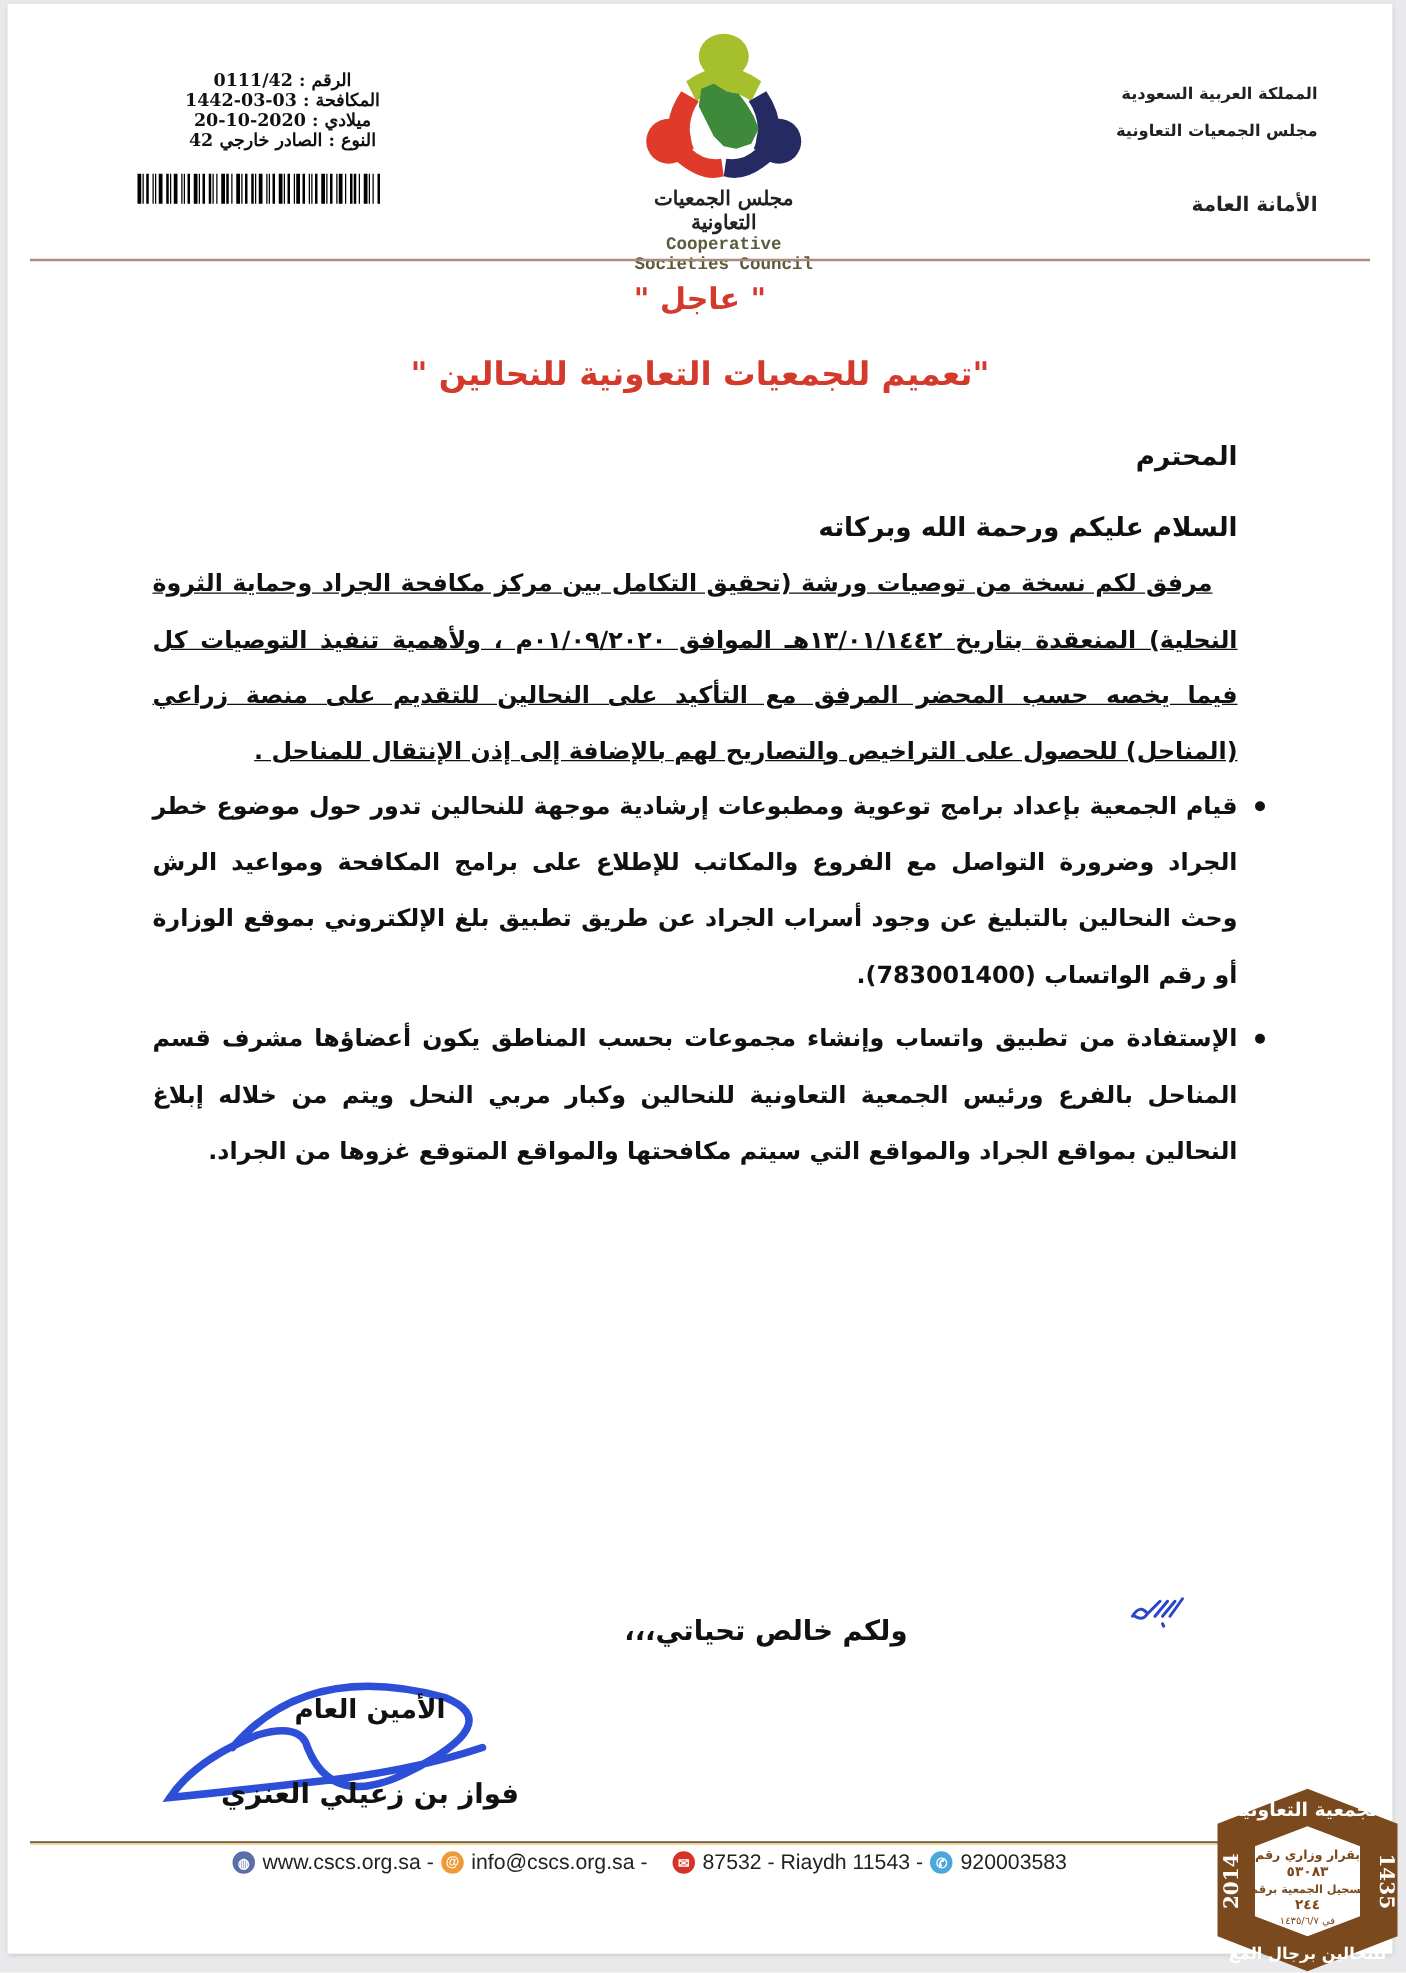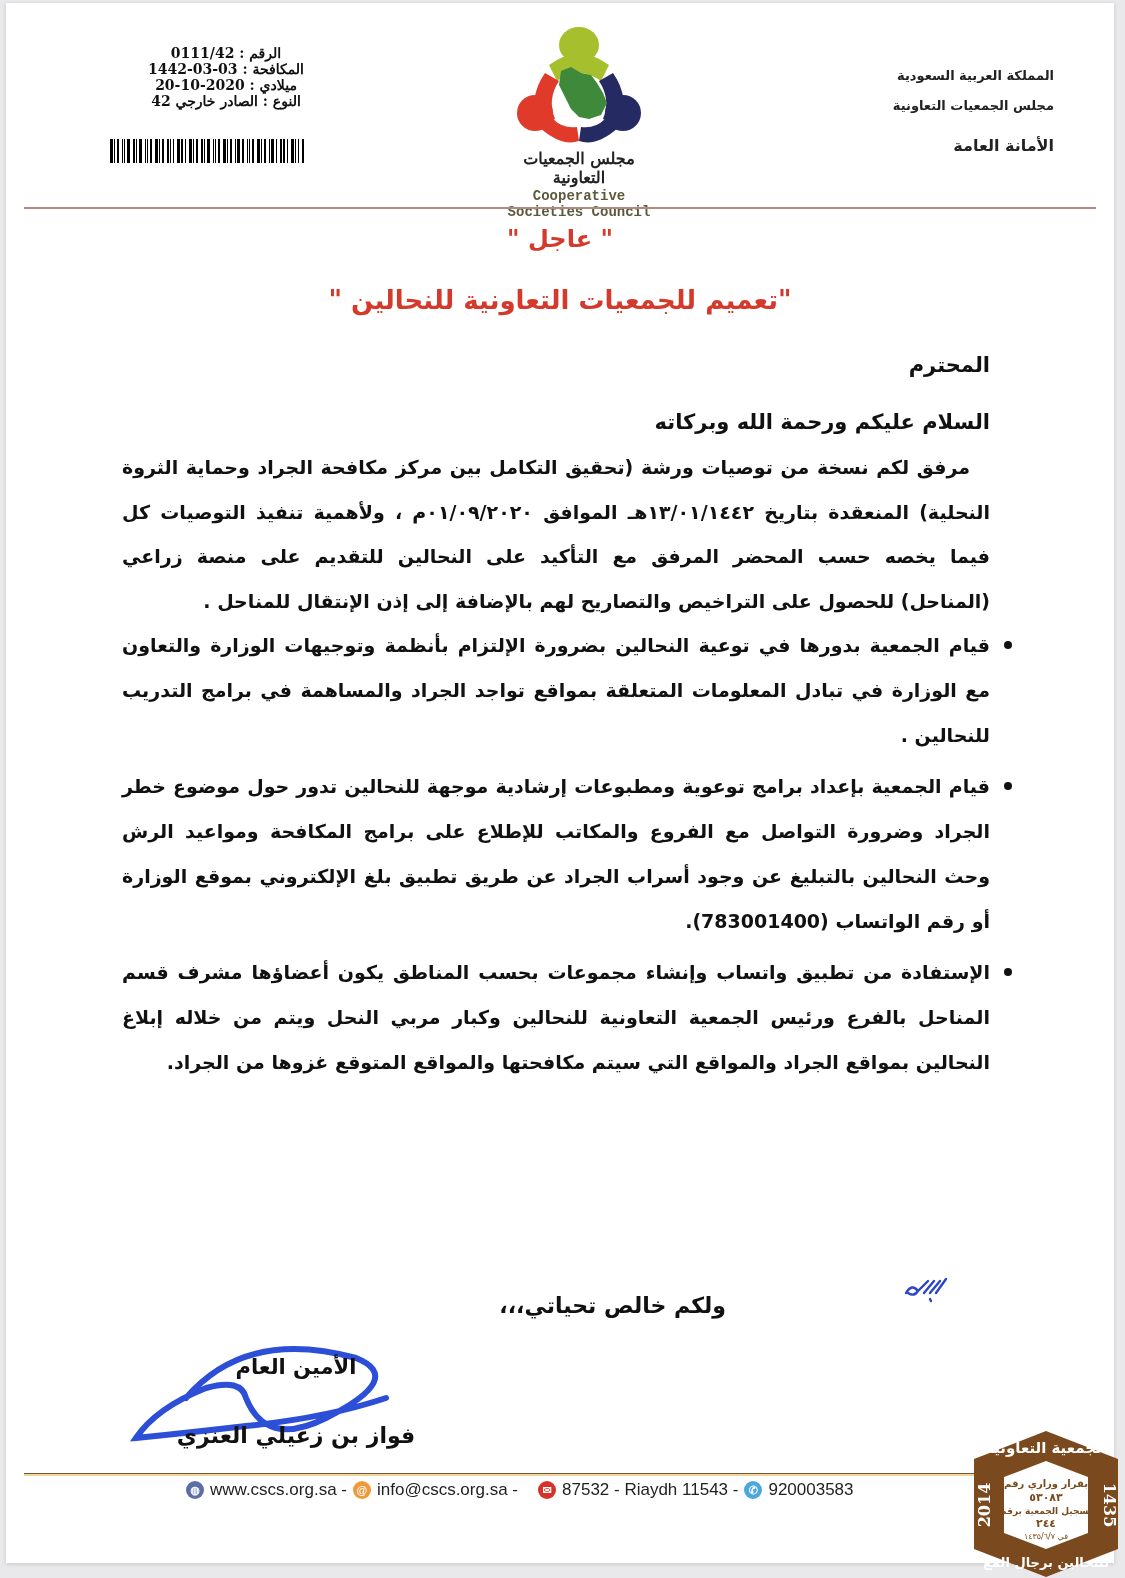--- a/index.html
+++ b/index.html
@@ -11,21 +11,21 @@
     color: #111;
   }
   .page {
     position: absolute; left: 6px; top: 3px;
     width: 1108px; height: 1560px;
     background: #fff;
     box-shadow: 0 1px 4px rgba(0,0,0,0.15);
   }
   
   .ref-block {
-    position: absolute; left: 100px; top: 42px; width: 240px;
+    position: absolute; left: 100px; top: 54px; width: 240px;
     font-family: "DejaVu Serif", serif; font-weight: bold;
     font-size: 14px; line-height: 16px; text-align: center;
     direction: rtl;
   }
   .ref-line { white-space: nowrap; }
   .barcode {
     position: absolute; left: 104px; top: 136px; width: 240px; height: 24px;
     display: flex; gap: 0; align-items: stretch;
   }
   .barcode span { display: block; background: #000; height: 100%; }
@@ -41,21 +41,21 @@
   .logo-en {
     font-family: Liberation Mono, monospace; font-size: 14px; font-weight: bold;
     color: #5b5a3c; margin-top: 1px;
   }
   .org-block {
     position: absolute; right: 60px; top: 58px; width: 240px;
     direction: rtl; 
     font-family: "DejaVu Sans", sans-serif; font-size: 13px; line-height: 30px;
     font-weight: bold; color: #222;
   }
-  .org-block .gs { font-size: 16px; margin-top: 10px; }
+  .org-block .gs { font-size: 16px; margin-top: 28px; }
   .hr-top {
     position: absolute; left: 18px; right: 18px; top: 204px; height: 2px;
     background: #b08a7e;
   }
   
   .urgent {
     position: absolute; left: 0; right: 0; top: 222px;
     text-align: center; color: #d33a2c; font-weight: bold; font-size: 24px;
     direction: rtl;
   }
@@ -66,21 +66,21 @@
   }
   .body {
     position: absolute; left: 116px; width: 868px; top: 340px;
     direction: rtl; font-weight: bold; font-size: 19px; color: #111;
   }
   .addressee {
     display: flex; justify-content: space-between; font-size: 21px;
     height: 44px; line-height: 44px;
   }
   .greeting { font-size: 21px; height: 58px; line-height: 70px; }
-  .para { line-height: 44.6px; text-align: justify; text-align-last: right; }
+  .para { line-height: 44.6px; text-align: justify; text-align-last: right; text-decoration: underline; }
   .para .indent { display: inline-block; width: 20px; }
   .lead { line-height: 44px; padding-right: 20px; }
   .bullets { margin: 0; padding: 0; list-style: none; }
   .bullets li {
     position: relative; padding-right: 0; line-height: 45px;
     text-align: justify; text-align-last: right; margin-bottom: 6px;
   }
   .bullets li .dot {
     position: absolute; right: -22px; top: 18px; width: 8px; height: 8px;
     border-radius: 50%; background: #111;
@@ -226,21 +226,20 @@
 
   <div class="body">
     <div class="addressee">
       <span>المحترم</span>
     </div>
     <div class="greeting">السلام عليكم ورحمة الله وبركاته</div>
     <div class="para">
       <span class="indent"></span><span>مرفق لكم نسخة من توصيات ورشة (تحقيق التكامل بين مركز مكافحة الجراد وحماية الثروة النحلية) المنعقدة بتاريخ ١٣/٠١/١٤٤٢هـ الموافق ٠١/٠٩/٢٠٢٠م ، ولأهمية تنفيذ التوصيات كل فيما يخصه حسب المحضر المرفق مع التأكيد على النحالين للتقديم على منصة زراعي (المناحل) للحصول على التراخيص والتصاريح لهم بالإضافة إلى إذن الإنتقال للمناحل .</span>
     </div>
     <ul class="bullets">
-      <li><span class="dot"></span><span>قيام الجمعية بدورها في توعية النحالين بضرورة الإلتزام بأنظمة وتوجيهات الوزارة والتعاون مع الوزارة في تبادل المعلومات المتعلقة بمواقع تواجد الجراد والمساهمة في برامج التدريب للنحالين .</span></li>
       <li><span class="dot"></span><span>قيام الجمعية بإعداد برامج توعوية ومطبوعات إرشادية موجهة للنحالين تدور حول موضوع خطر الجراد وضرورة التواصل مع الفروع والمكاتب للإطلاع على برامج المكافحة ومواعيد الرش وحث النحالين بالتبليغ عن وجود أسراب الجراد عن طريق تطبيق بلغ الإلكتروني بموقع الوزارة أو رقم الواتساب (783001400).</span></li>
       <li><span class="dot"></span><span>الإستفادة من تطبيق واتساب وإنشاء مجموعات بحسب المناطق يكون أعضاؤها مشرف قسم المناحل بالفرع ورئيس الجمعية التعاونية للنحالين وكبار مربي النحل ويتم من خلاله إبلاغ النحالين بمواقع الجراد والمواقع التي سيتم مكافحتها والمواقع المتوقع غزوها من الجراد.</span></li>
     </ul>
   </div>
 
   <svg class="initials" width="50" height="28" viewBox="0 0 50 28">
     <path d="M4 18 Q10 8 16 16 Q12 22 6 18 M16 16 L26 6 M22 18 L32 6 M28 18 L38 6 M34 18 L44 4 M28 24 L29 26" stroke="#2a45c8" stroke-width="2.4" fill="none" stroke-linecap="round"></path>
   </svg>
 
   <div class="closing">ولكم خالص تحياتي،،،</div>

